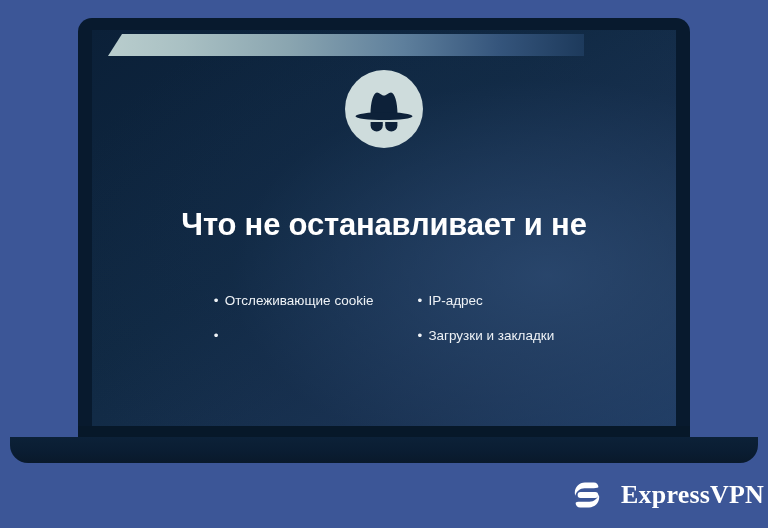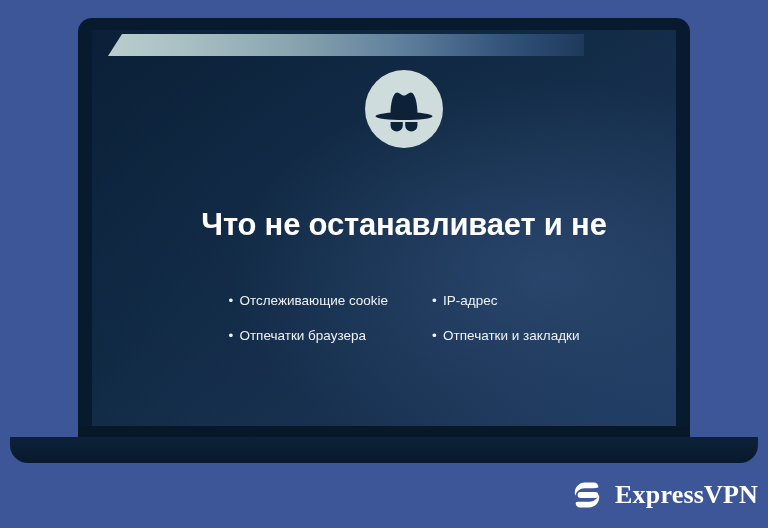--- a/index.html
+++ b/index.html
@@ -87,21 +87,20 @@
   
   #screen-content {
     position: absolute;
     left: 0;
     top: 0;
     width: 464px;
     height: 396px;
     display: flex;
     flex-direction: column;
     align-items: center;
-    margin-left: 20px;
   }
 
   #incognito-badge {
     position: absolute;
     left: 252px;
     top: 39px;
     width: 80px;
     height: 80px;
   }
 
@@ -149,21 +148,21 @@
   }
 
   
   #brand-logo {
     position: absolute;
     left: 568px;
     top: 476px;
     height: 38px;
     display: flex;
     align-items: center;
-    gap: 9px;
+    gap: 15px;
   }
   #brand-mark {
     width: 38px;
     height: 38px;
     flex: 0 0 38px;
   }
   #brand-wordmark {
     color: #ffffff;
     font-family: "Liberation Serif", "DejaVu Serif", serif;
     font-size: 26px;
@@ -204,32 +203,31 @@
 
         <div id="bullets">
 
           <ul class="bullet-col" style="list-style:none;margin:0;padding:0;">
             <li class="bullet-item">
               <span class="bullet-dot">•</span>
               <span>Отслеживающие cookie</span>
             </li>
             <li class="bullet-item">
               <span class="bullet-dot">•</span>
-              <span>Отпечатки браузера</span>
             </li>
           </ul>
 
           <ul class="bullet-col" style="list-style:none;margin:0;padding:0;">
             <li class="bullet-item">
               <span class="bullet-dot">•</span>
               <span>IP-адрес</span>
             </li>
             <li class="bullet-item">
               <span class="bullet-dot">•</span>
-              <span>Отпечатки и закладки</span>
+              <span>Загрузки и закладки</span>
             </li>
           </ul>
 
         </div>
 
       </div>
     </div>
 
     <div id="screen-glare"></div>
 

